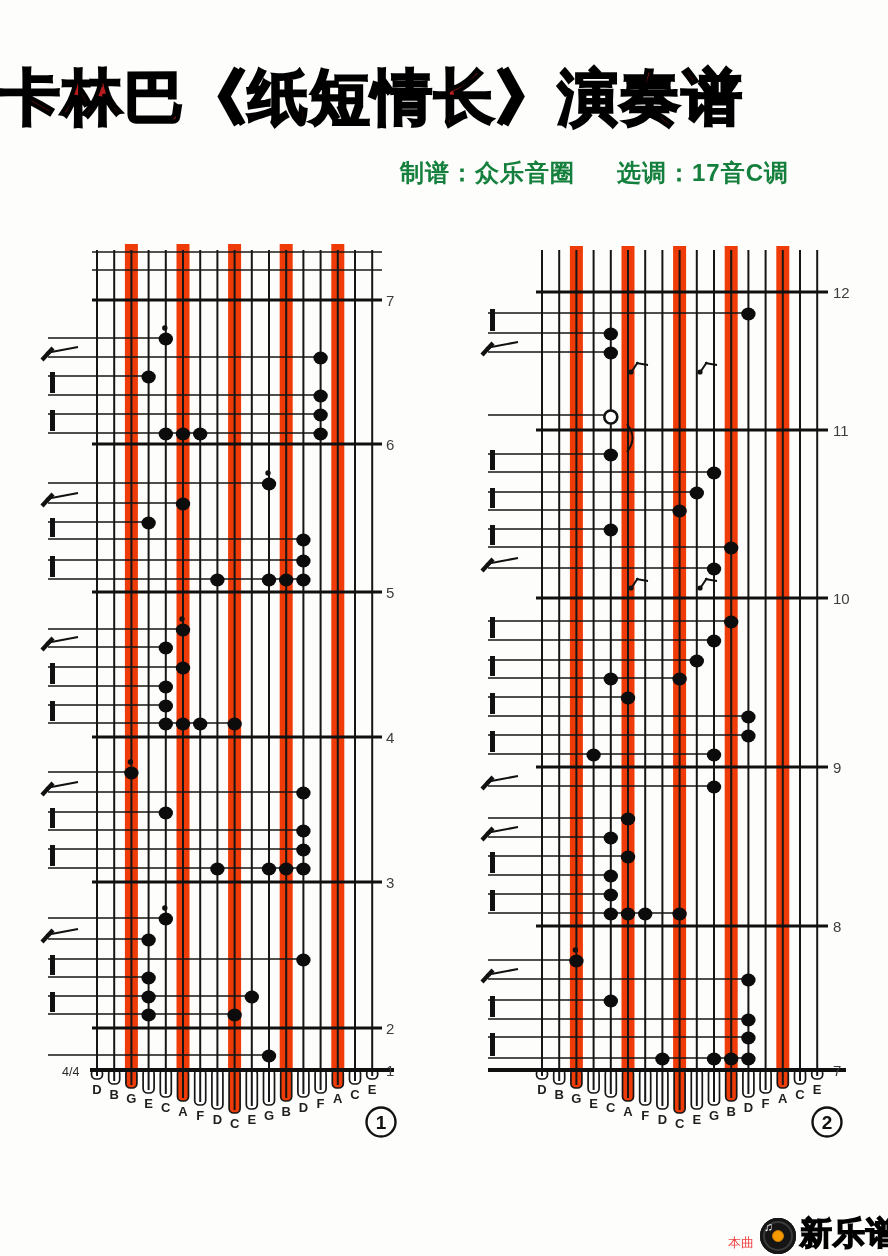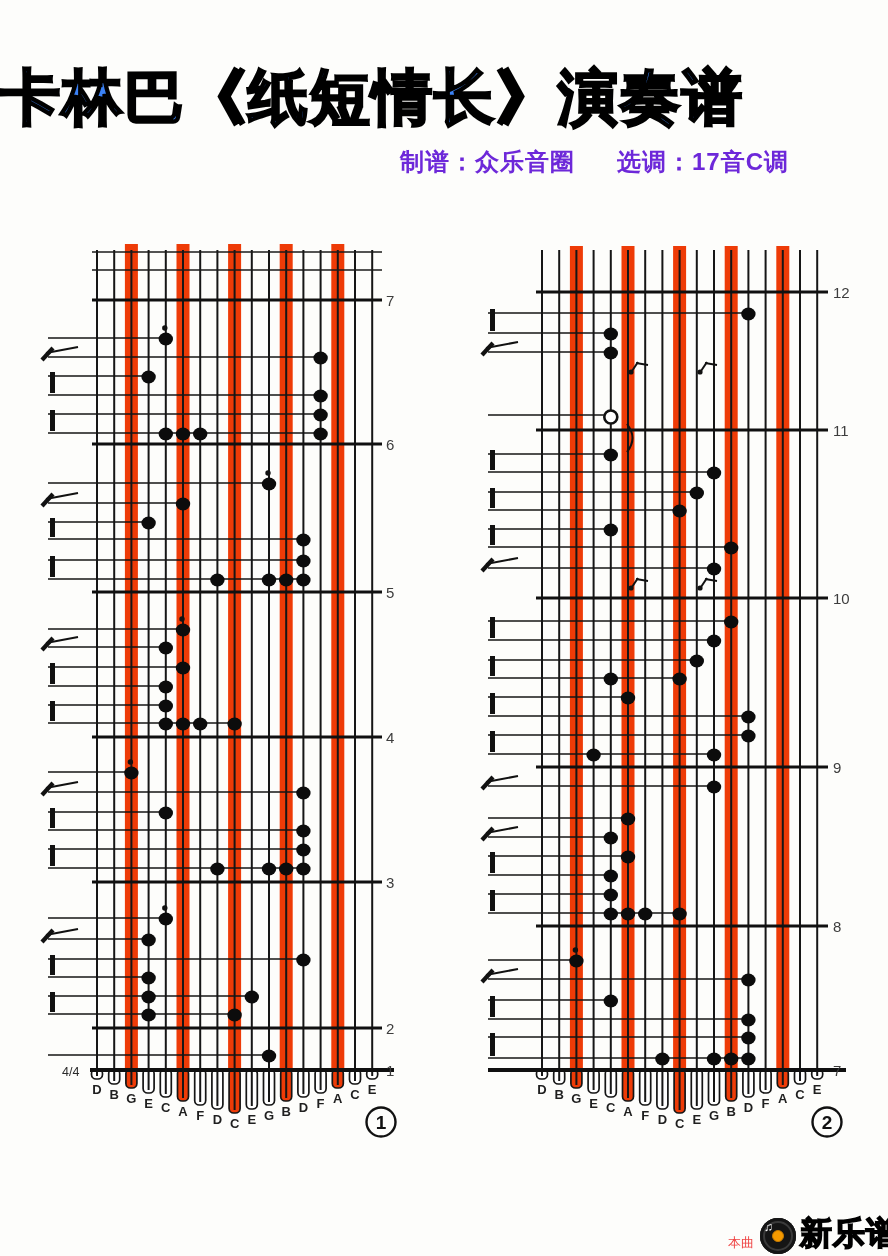--- a/index.html
+++ b/index.html
@@ -2,25 +2,25 @@
 <html><head>
 <meta charset="utf-8">
 <style>
   html,body{margin:0;padding:0;}
   body{
     width:888px;height:1256px;position:relative;overflow:hidden;
     background:#fdfdfb;font-family:"Liberation Sans",sans-serif;
   }
   .title{
     position:absolute;top:58px;left:0;width:736px;text-align:center;
-    font-size:60px;font-weight:900;color:#3b82f6;letter-spacing:2px;
+    font-size:60px;font-weight:900;color:#b91c1c;letter-spacing:2px;
     -webkit-text-stroke:2.5px #000;white-space:nowrap;
   }
   .subtitle{
-    position:absolute;top:146px;left:400px;font-size:24px;font-weight:700;color:#6d28d9;
+    position:absolute;top:157px;left:400px;font-size:24px;font-weight:700;color:#15803d;
     white-space:nowrap;letter-spacing:1px;
   }
   .subtitle .gap{display:inline-block;width:42px;}
   #tab-svg{position:absolute;left:0;top:0;}
   .footer{position:absolute;left:726px;top:1214px;width:170px;height:42px;}
   .footer-prefix{position:absolute;left:2px;top:20px;font-size:13px;color:#ef4444;}
   .vinyl{position:absolute;left:34px;top:4px;width:36px;height:36px;border-radius:50%;
     background:#151515;box-shadow:inset 0 0 0 3px #151515, inset 0 0 0 5px #3a3a3a;}
   .vinyl .center{position:absolute;left:12px;top:12px;width:12px;height:12px;border-radius:50%;
     background:#f59a00;border:1px solid #c67a00;box-sizing:border-box;}

